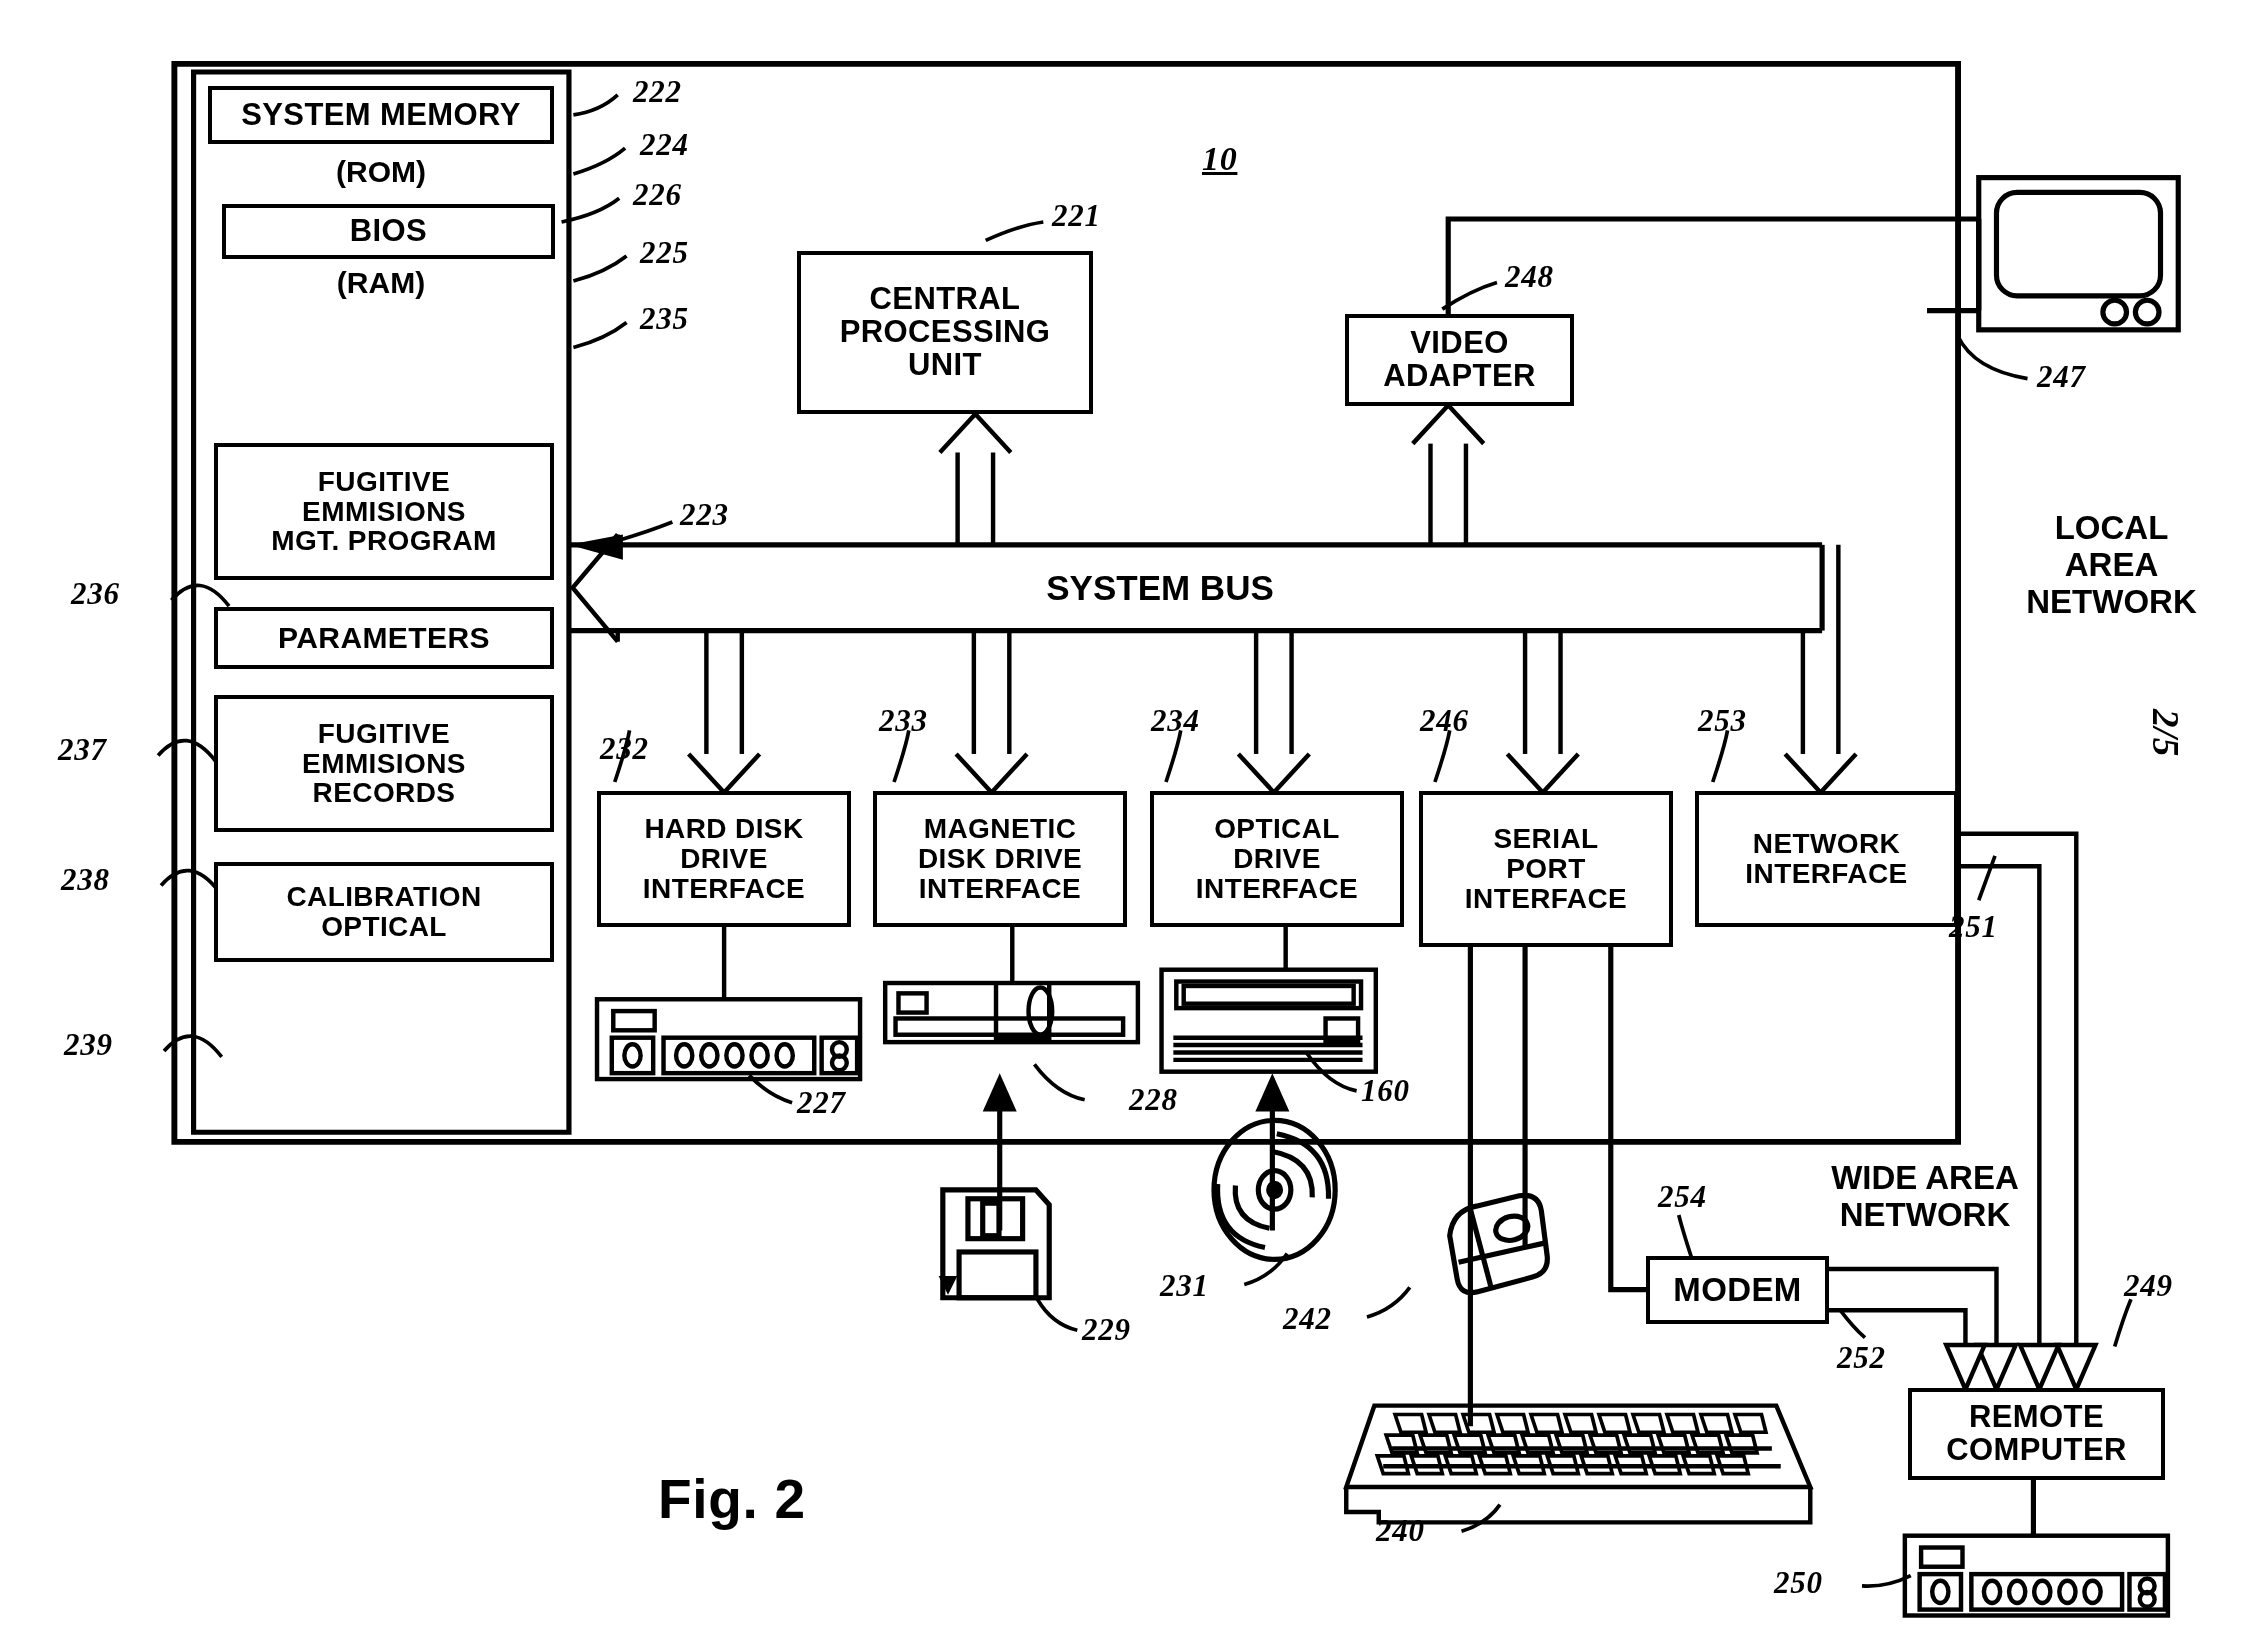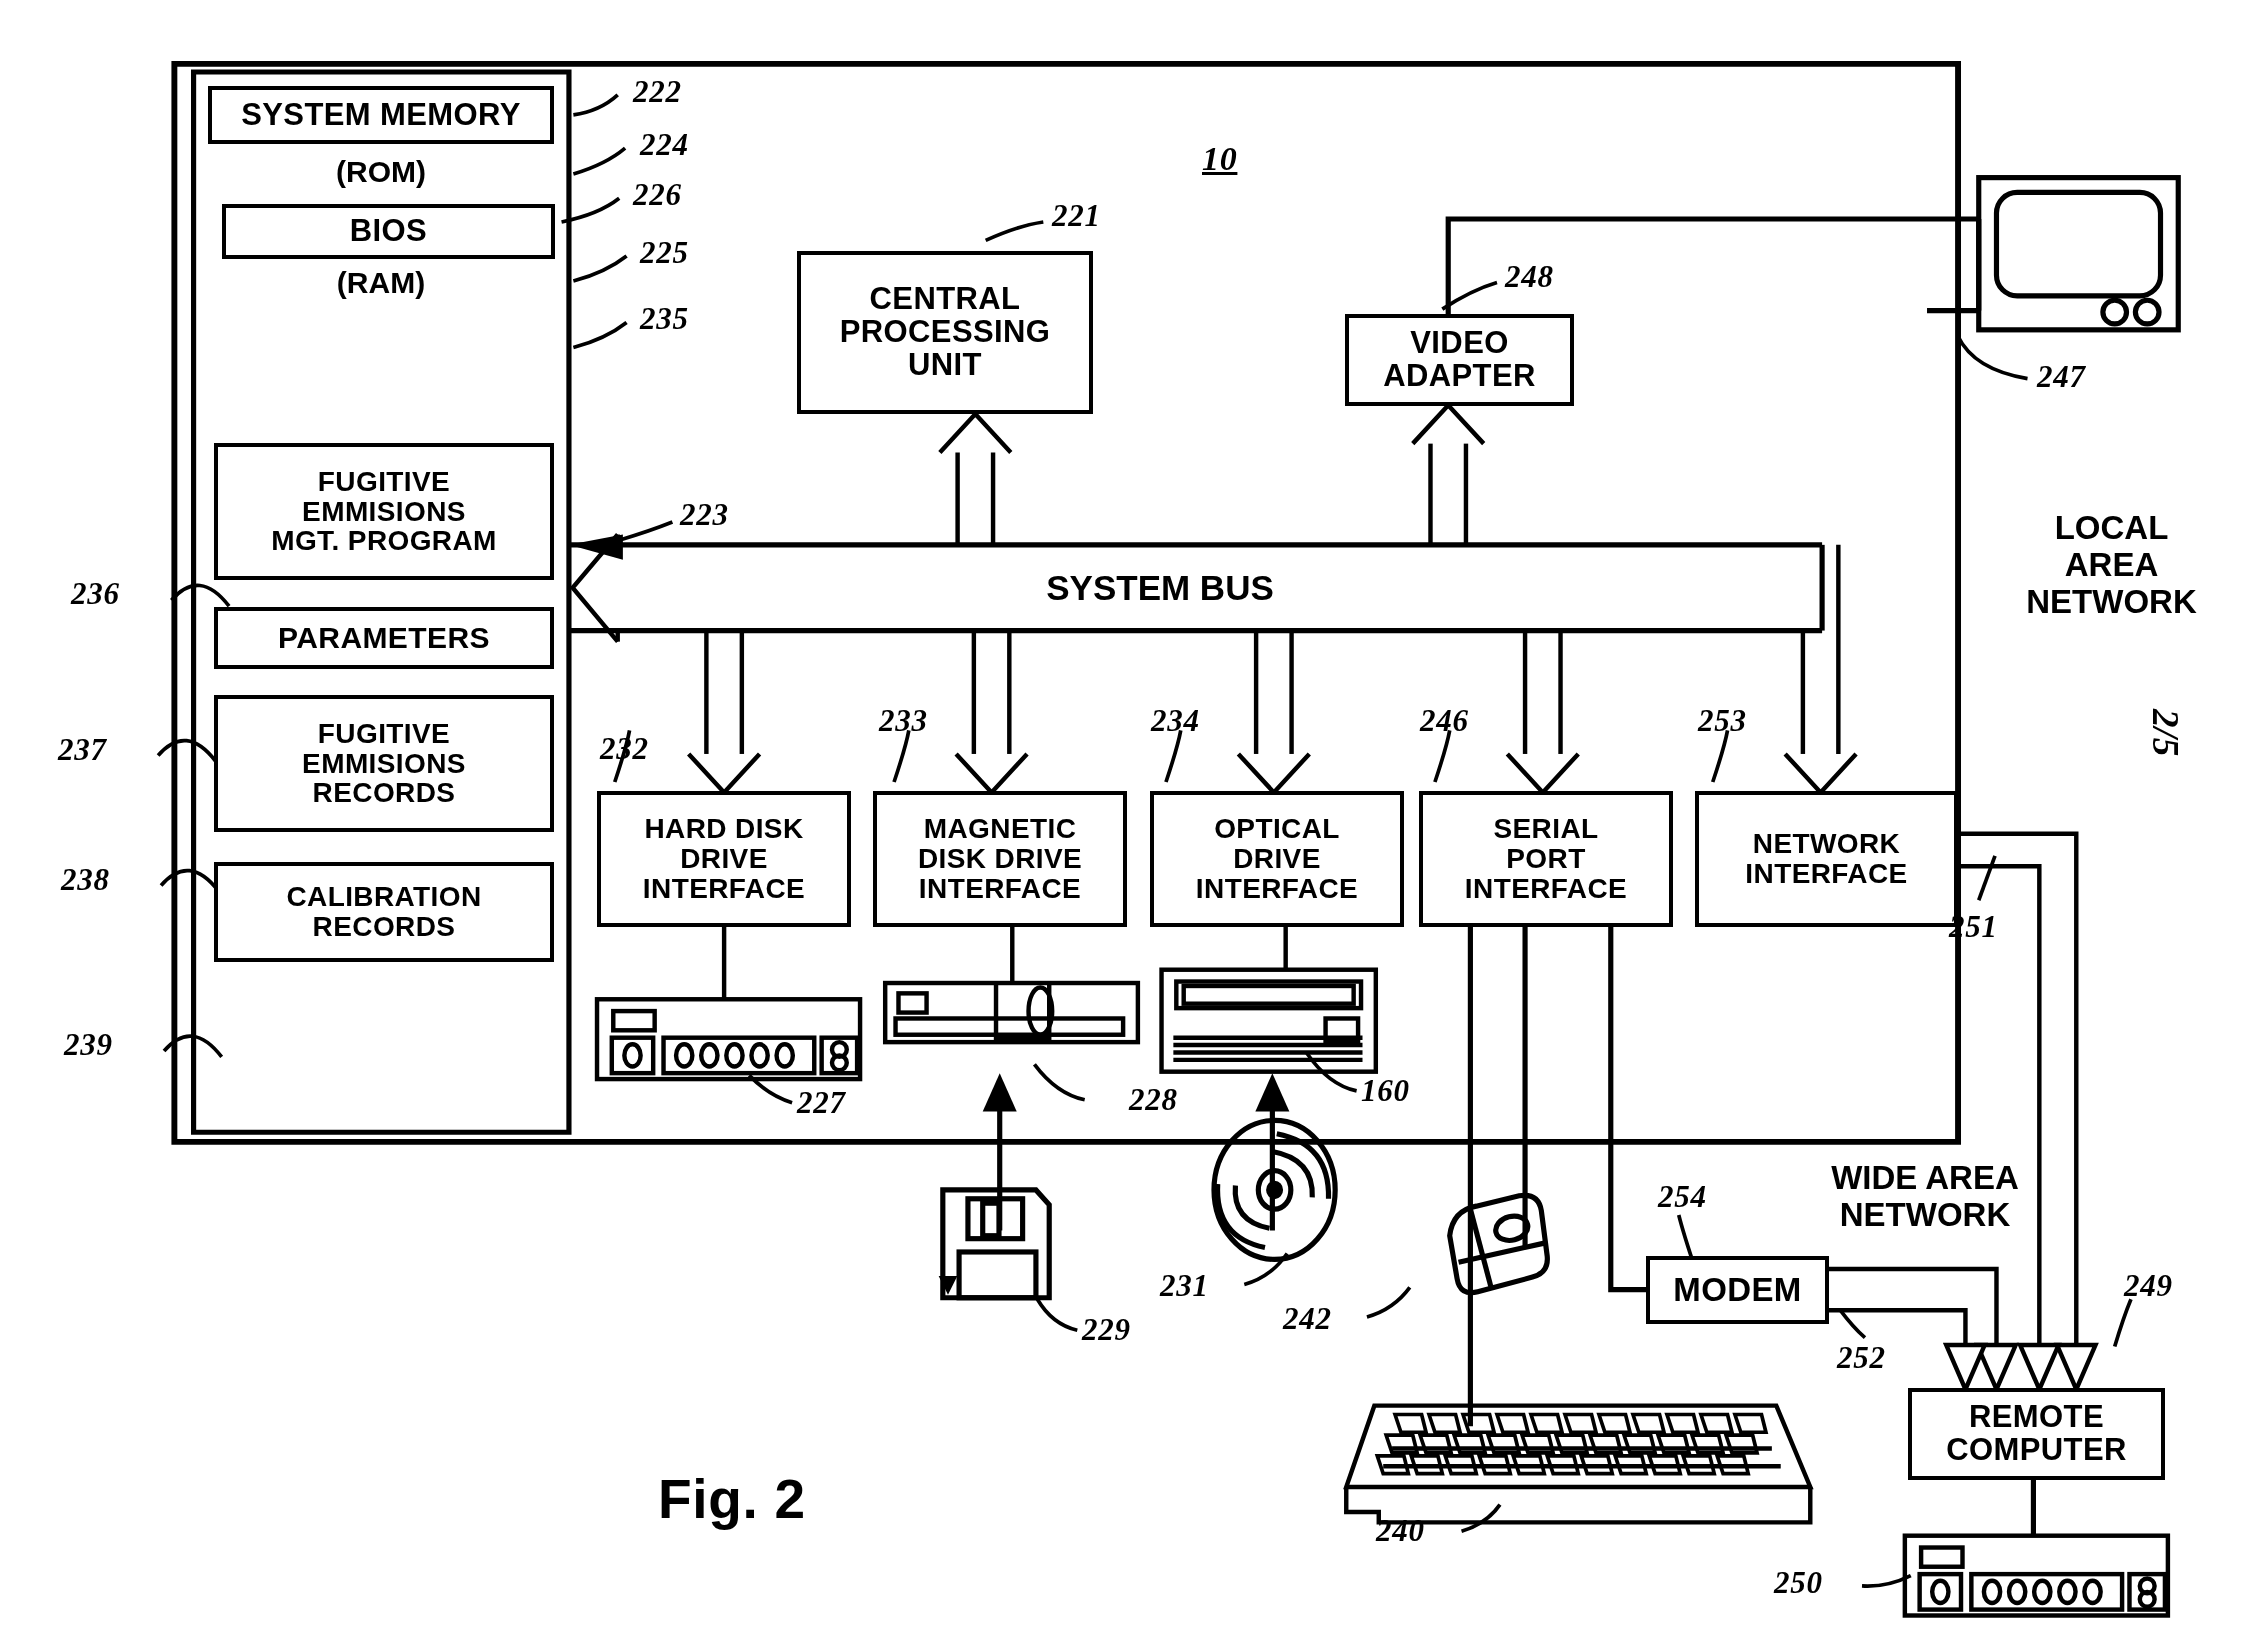--- a/index.html
+++ b/index.html
@@ -371,21 +371,21 @@
 EMMISIONS
 MGT.   PROGRAM</div>
 
   <div class="box" style="left:214px;top:607px;width:340px;height:62px;font-size:30px;">PARAMETERS</div>
 
   <div class="box" style="left:214px;top:695px;width:340px;height:137px;font-size:28px;white-space:pre-line;">FUGITIVE
 EMMISIONS
 RECORDS</div>
 
   <div class="box" style="left:214px;top:862px;width:340px;height:100px;font-size:28px;white-space:pre-line;">CALIBRATION
-RECORDS</div>
+OPTICAL</div>
 
   <div class="box" style="left:797px;top:251px;width:296px;height:163px;font-size:31px;white-space:pre-line;">CENTRAL
 PROCESSING
 UNIT</div>
 
   <div class="box" style="left:1345px;top:314px;width:229px;height:92px;font-size:31px;white-space:pre-line;">VIDEO
 ADAPTER</div>
 
   <div class="plain" style="left:1005px;top:568px;width:310px;font-size:35px;">SYSTEM BUS</div>
 
@@ -394,21 +394,21 @@
 INTERFACE</div>
 
   <div class="box" style="left:873px;top:791px;width:254px;height:136px;font-size:28px;white-space:pre-line;">MAGNETIC
 DISK DRIVE
 INTERFACE</div>
 
   <div class="box" style="left:1150px;top:791px;width:254px;height:136px;font-size:28px;white-space:pre-line;">OPTICAL
 DRIVE
 INTERFACE</div>
 
-  <div class="box" style="left:1419px;top:791px;width:254px;height:136px;font-size:28px;white-space:pre-line;">SERIAL
+  <div class="box" style="left:1419px;top:791px;width:254px;height:156px;font-size:28px;white-space:pre-line;">SERIAL
 PORT
 INTERFACE</div>
 
   <div class="box" style="left:1695px;top:791px;width:263px;height:136px;font-size:28px;white-space:pre-line;">NETWORK
 INTERFACE</div>
 
   <div class="box" style="left:1646px;top:1256px;width:183px;height:68px;font-size:33px;">MODEM</div>
 
   <div class="box" style="left:1908px;top:1388px;width:257px;height:92px;font-size:31px;white-space:pre-line;">REMOTE
 COMPUTER</div>

